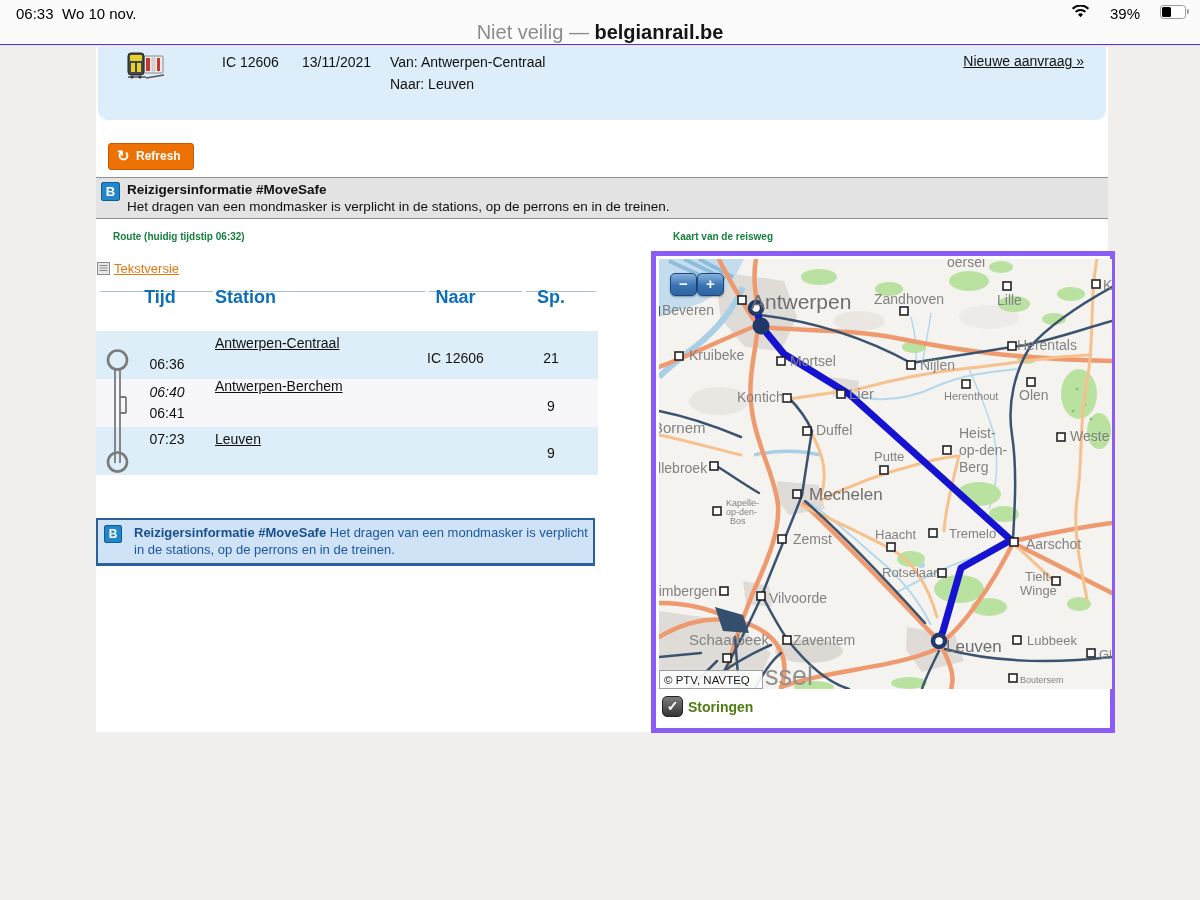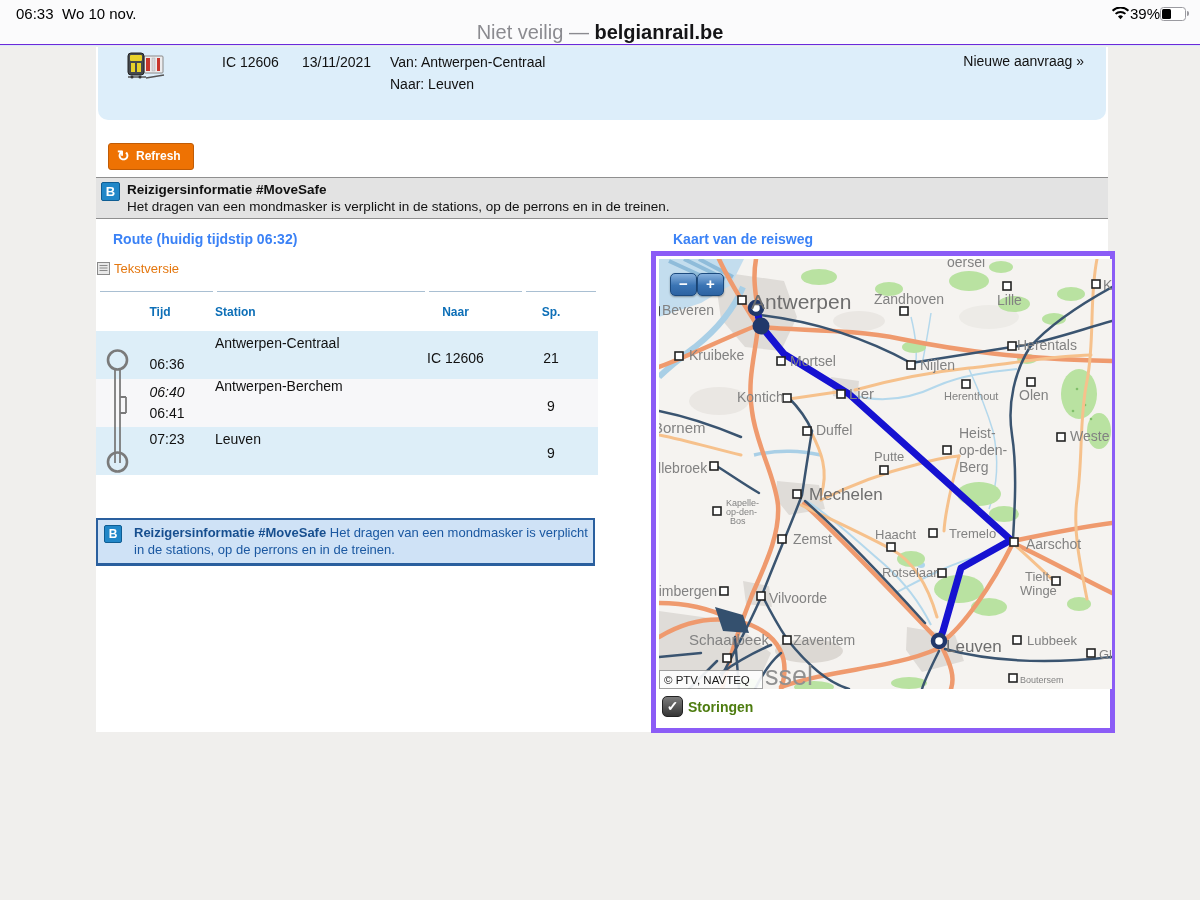--- a/index.html
+++ b/index.html
@@ -1,50 +1,50 @@
 <!DOCTYPE html>
 <html><head>
 <meta charset="utf-8">
 <style>
   html,body{margin:0;padding:0;}
   body{width:1200px;height:900px;font-family:"Liberation Sans",sans-serif;background:#f0efed;overflow:hidden;position:relative;}
   
   .chrome{position:absolute;top:0;left:0;width:1200px;height:44px;background:#fbfbfc;border-bottom:1px solid #6d28d9;z-index:40;}
   .status-time{position:absolute;left:16px;top:5px;font-size:15px;color:#000;}
   .status-date{position:absolute;left:62px;top:5px;font-size:15px;color:#000;}
-  .status-right{position:absolute;right:14px;top:5px;display:flex;align-items:center;gap:0;}
+  .status-right{position:absolute;right:14px;top:5px;display:flex;align-items:flex-start;gap:20px;}
   .batt-pct{font-size:15px;color:#000;}
   .battery{width:24px;height:12px;border:1px solid #9a9aa0;border-radius:3.5px;position:relative;background:#fff;}
   .battery .fill{position:absolute;left:1px;top:1px;bottom:1px;width:9px;background:#000;border-radius:1.5px;}
   .battery .cap{position:absolute;right:-4px;top:3px;width:2.5px;height:5px;background:#9a9aa0;border-radius:0 2px 2px 0;}
   .url-bar{position:absolute;left:0;top:21px;width:1200px;text-align:center;font-size:20px;color:#8b8b90;}
   .url-bar b{color:#151517;font-weight:bold;}
   
   .page{position:absolute;left:0;top:45px;width:1200px;height:855px;background:#f0efed;border-top:1px solid #d8eaf7;}
   .content{position:absolute;left:96px;top:1px;width:1012px;height:685px;background:#fff;}
   
   .trip-panel{position:absolute;left:2px;top:0;width:1008px;height:73px;background:#ddeefa;border-radius:0 0 10px 10px;}
   .trip-panel .cell{position:absolute;font-size:14px;color:#111;}
-  .olink{color:#e4770f;cursor:pointer;}
+  .olink{color:#e4770f;text-decoration:underline;cursor:pointer;}
   
   .refresh-btn{position:absolute;left:12px;top:96px;background:#ee7203;border:1px solid #c05c06;border-radius:3px;color:#fff;font-size:12px;font-weight:bold;padding:5px 12px 6px 27px;cursor:pointer;}
   .refresh-glyph{position:absolute;left:8px;top:3px;font-size:15px;font-weight:bold;color:#fff;}
   
   .banner{position:absolute;left:0;top:130px;width:1012px;height:40px;background:#e3e3e3;border-top:1px solid #8f8f8f;border-bottom:1px solid #8f8f8f;}
   .b-logo{width:17px;height:17px;background:#2187c8;border:1px solid #0f5d93;border-radius:2px;color:#fff;font-weight:bold;font-size:13px;line-height:17px;text-align:center;}
   .banner .b-logo{position:absolute;left:5px;top:4px;}
   .banner-title{position:absolute;left:31px;top:4px;font-size:13.5px;font-weight:bold;color:#111;}
   .banner-text{position:absolute;left:31px;top:21px;font-size:13.5px;color:#111;}
   
-  .sec-title{position:absolute;font-size:14px;font-weight:bold;color:#3b82f6;}
+  .sec-title{position:absolute;font-size:10px;font-weight:bold;color:#15803d;}
   
   .tekst{position:absolute;left:1px;top:214px;font-size:13px;display:flex;align-items:center;gap:4px;}
   
   .hairline{position:absolute;top:244px;height:1px;background:#a9bfd2;}
-  .thead{position:absolute;top:258px;font-size:12px;font-weight:bold;color:#0d6fb7;}
+  .thead{position:absolute;top:240px;font-size:18px;font-weight:bold;color:#0d6fb7;}
   .row{position:absolute;left:0;width:502px;height:48px;}
   .r-blue{background:#ddeef8;}
   .r-grey{background:#f7f7f9;}
   .tcell{position:absolute;font-size:14px;color:#111;}
   .center{text-align:center;}
   .rail-svg{position:absolute;left:10px;top:284px;}
   
   .msbox{position:absolute;left:0;top:471px;width:485px;background:#cfe2f6;border:2px solid #2a5f9e;border-bottom-width:3px;padding:4px 5px 5px 5px;font-size:13px;color:#1b58a1;line-height:17px;}
   .msbox .b-logo{float:left;margin:1px 12px 2px 1px;width:16px;height:16px;line-height:16px;font-size:12px;}
   .msbox b{color:#174f8f;}

